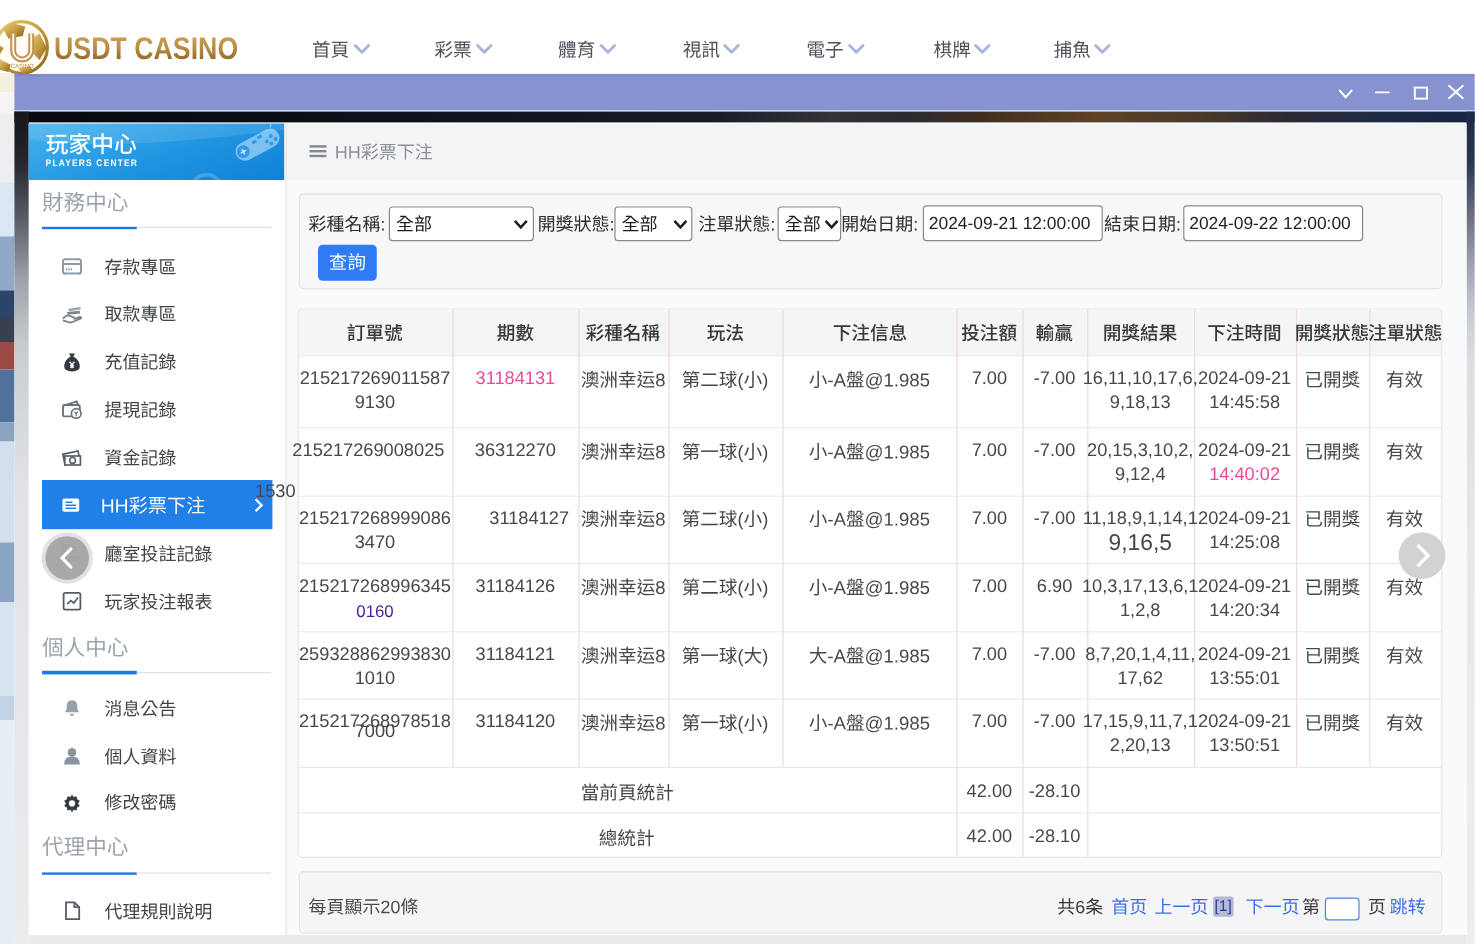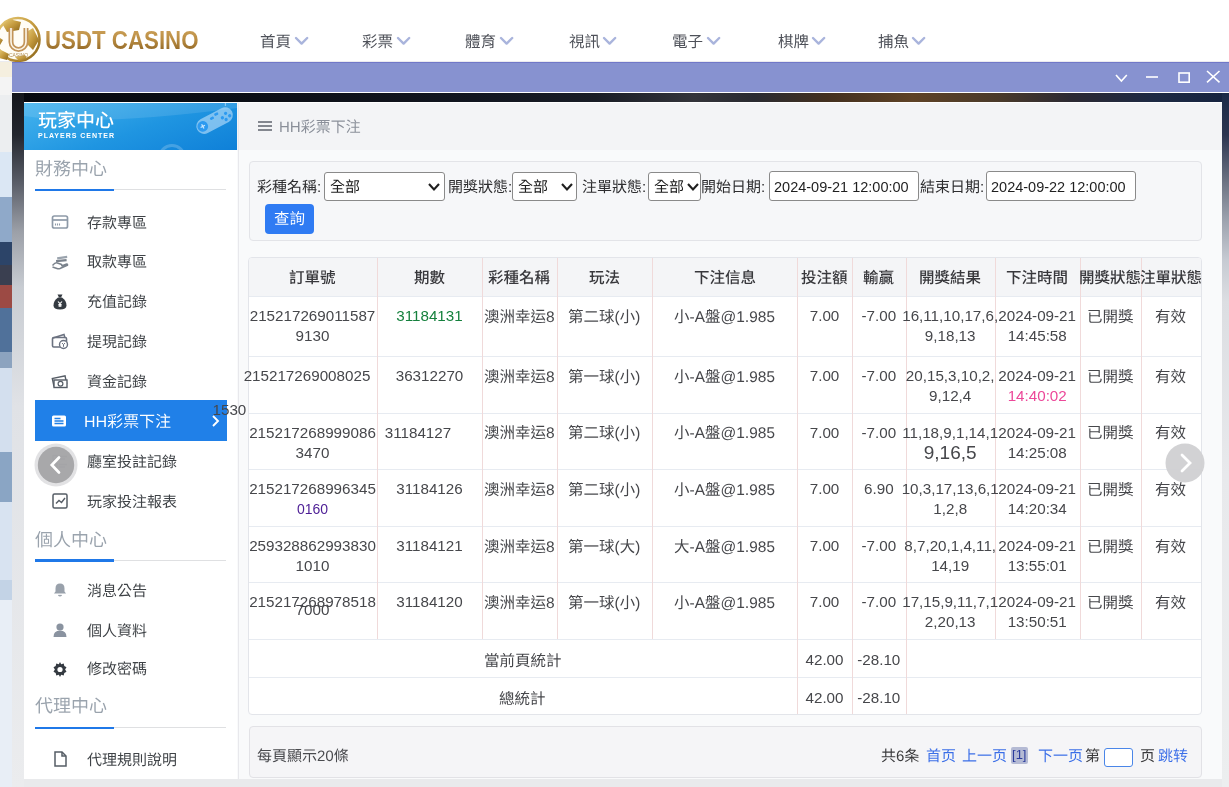--- a/index.html
+++ b/index.html
@@ -693,21 +693,21 @@
 <svg class="t" style="left:1139.8px;top:283.0px">
     <g fill="#38383c" transform="scale(0.01550)">
       <use href="#g92" x="0"></use>
       <use href="#g82" x="1000"></use>
       <use href="#g105" x="2000"></use>
       <use href="#g106" x="3000"></use>
     </g>
   </svg>
 <div style="left:212.5px;top:306.3px;width:200.0px;height:20.0px;font-size:15.2px;line-height:20.0px;color:#46474b;text-align:center">215217269011587</div>
 <div style="left:212.5px;top:326.3px;width:200.0px;height:20.0px;font-size:15.2px;line-height:20.0px;color:#46474b;text-align:center">9130</div>
-<div style="left:329.5px;top:306.3px;width:200.0px;height:20.0px;font-size:15.2px;line-height:20.0px;color:#15803d;text-align:center">31184131</div>
+<div style="left:329.5px;top:306.3px;width:200.0px;height:20.0px;font-size:15.2px;line-height:20.0px;color:#ec4899;text-align:center">31184131</div>
 <svg class="t" style="left:483.9px;top:322.1px">
     <g fill="#46474b" transform="scale(0.01550)">
       <use href="#g107" x="0"></use>
       <use href="#g108" x="1000"></use>
       <use href="#g109" x="2000"></use>
       <use href="#g110" x="3000"></use>
       <use href="#g111" x="4000"></use>
     </g>
   </svg>
 <svg class="t" style="left:568.1px;top:322.1px">
@@ -803,21 +803,21 @@
     </g>
   </svg>
 <svg class="t" style="left:1155.2px;top:381.8px">
     <g fill="#46474b" transform="scale(0.01550)">
       <use href="#g127" x="0"></use>
       <use href="#g128" x="1000"></use>
     </g>
   </svg>
 <div style="left:212.5px;top:422.6px;width:200.0px;height:20.0px;font-size:15.2px;line-height:20.0px;color:#46474b;text-align:center">215217268999086</div>
 <div style="left:212.5px;top:442.6px;width:200.0px;height:20.0px;font-size:15.2px;line-height:20.0px;color:#46474b;text-align:center">3470</div>
-<div style="left:318px;top:422.6px;width:200.0px;height:20.0px;font-size:15.2px;line-height:20.0px;color:#46474b;text-align:center">31184127</div>
+<div style="left:341px;top:422.6px;width:200.0px;height:20.0px;font-size:15.2px;line-height:20.0px;color:#46474b;text-align:center">31184127</div>
 <svg class="t" style="left:483.9px;top:438.4px">
     <g fill="#46474b" transform="scale(0.01550)">
       <use href="#g107" x="0"></use>
       <use href="#g108" x="1000"></use>
       <use href="#g109" x="2000"></use>
       <use href="#g110" x="3000"></use>
       <use href="#g111" x="4000"></use>
     </g>
   </svg>
 <svg class="t" style="left:568.1px;top:438.4px">
@@ -950,21 +950,21 @@
       <use href="#g122" x="4015"></use>
       <use href="#g123" x="4571"></use>
       <use href="#g124" x="4849"></use>
       <use href="#g111" x="5405"></use>
       <use href="#g125" x="5961"></use>
     </g>
   </svg>
 <div style="left:724.5px;top:535.8px;width:200.0px;height:20.0px;font-size:15.2px;line-height:20.0px;color:#46474b;text-align:center">7.00</div>
 <div style="left:778.8px;top:535.8px;width:200.0px;height:20.0px;font-size:15.2px;line-height:20.0px;color:#46474b;text-align:center">-7.00</div>
 <div style="left:850.2px;top:535.8px;width:200.0px;height:20.0px;font-size:15.2px;line-height:20.0px;color:#46474b;text-align:center">8,7,20,1,4,11,</div>
-<div style="left:850.2px;top:555.8px;width:200.0px;height:20.0px;font-size:15.2px;line-height:20.0px;color:#46474b;text-align:center">14,19</div>
+<div style="left:850.2px;top:555.8px;width:200.0px;height:20.0px;font-size:15.2px;line-height:20.0px;color:#46474b;text-align:center">17,62</div>
 <div style="left:937.2px;top:535.8px;width:200.0px;height:20.0px;font-size:15.2px;line-height:20.0px;color:#46474b;text-align:center">2024-09-21</div>
 <div style="left:937.2px;top:555.8px;width:200.0px;height:20.0px;font-size:15.2px;line-height:20.0px;color:#46474b;text-align:center">13:55:01</div>
 <svg class="t" style="left:1086.8px;top:551.6px">
     <g fill="#46474b" transform="scale(0.01550)">
       <use href="#g126" x="0"></use>
       <use href="#g67" x="1000"></use>
       <use href="#g68" x="2000"></use>
     </g>
   </svg>
 <svg class="t" style="left:1155.2px;top:551.6px">

